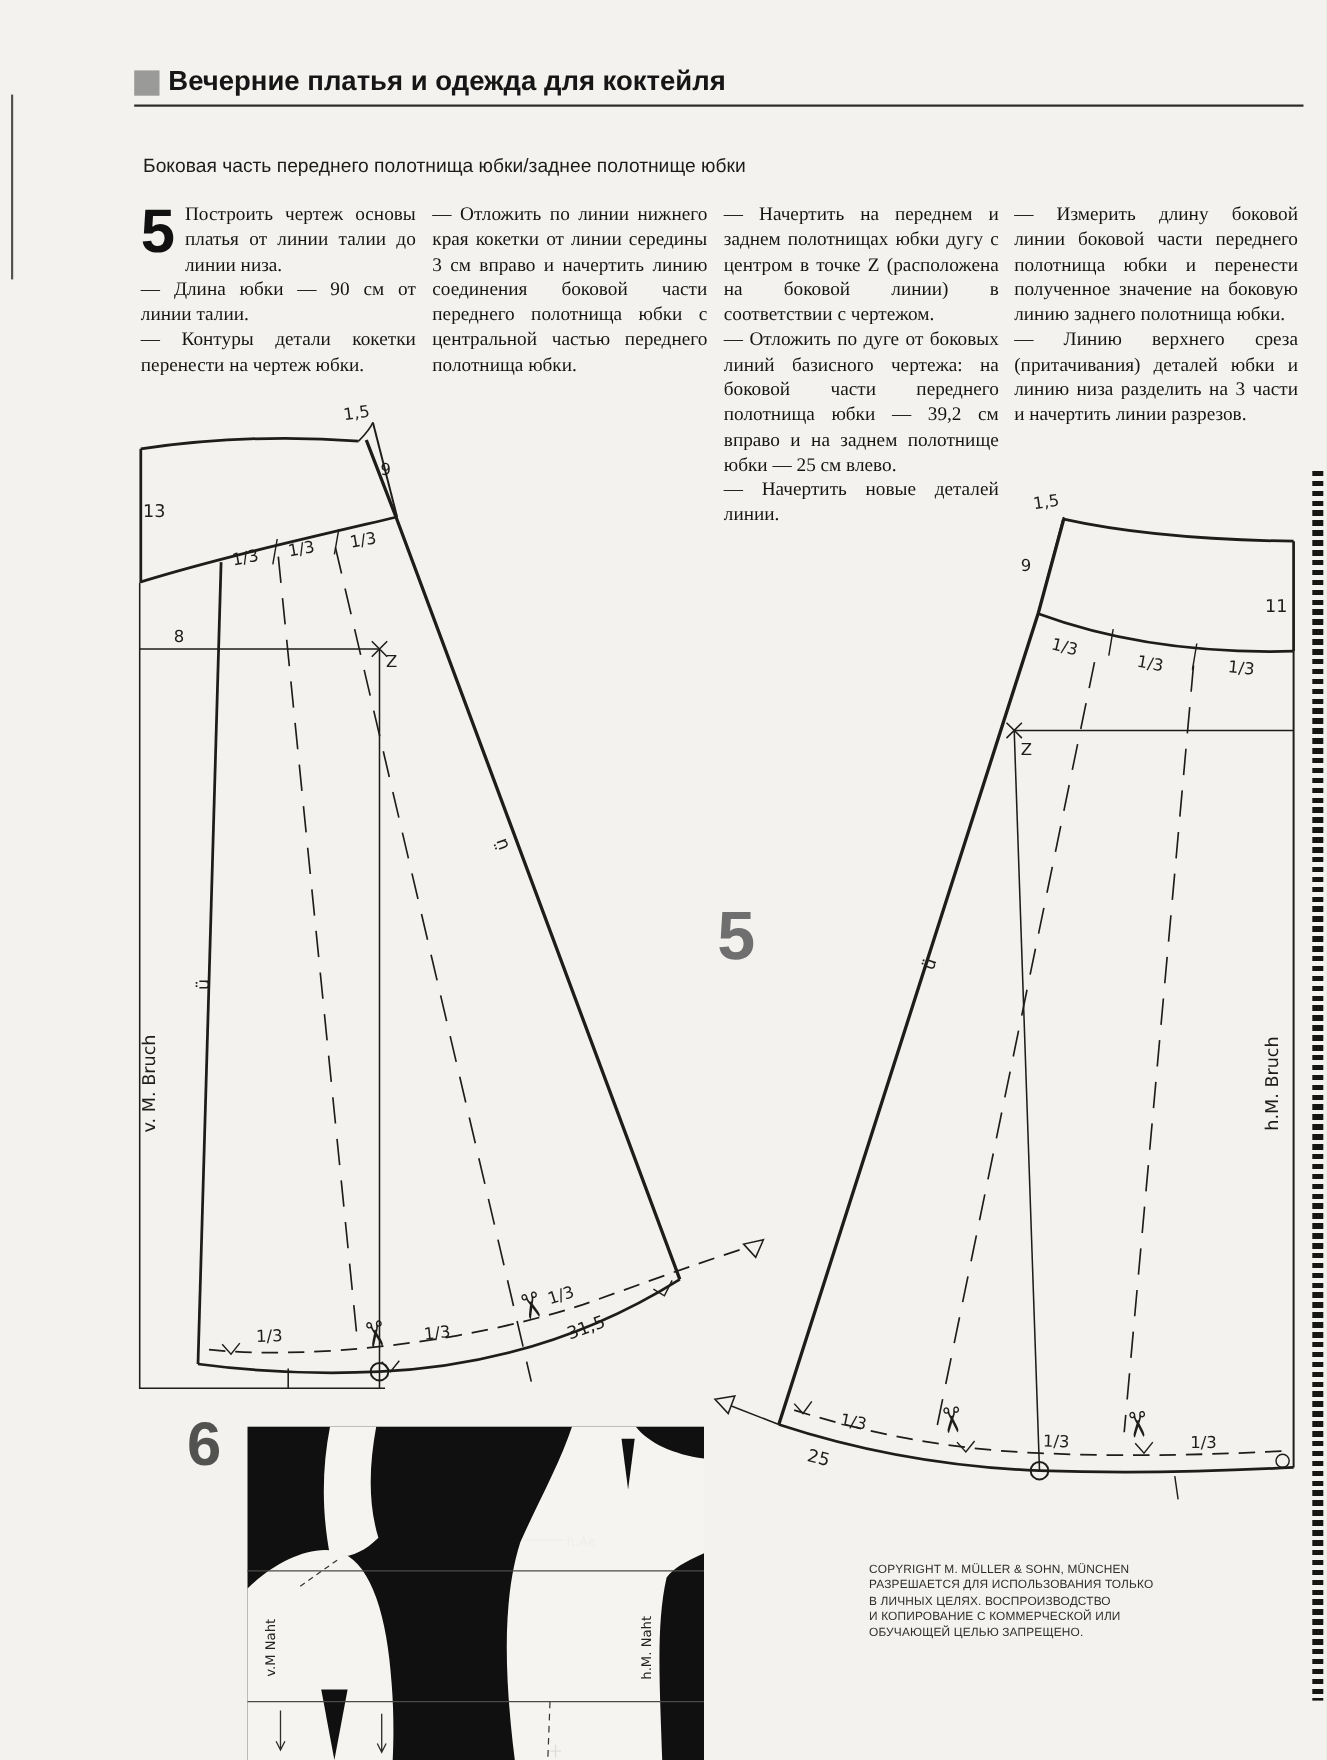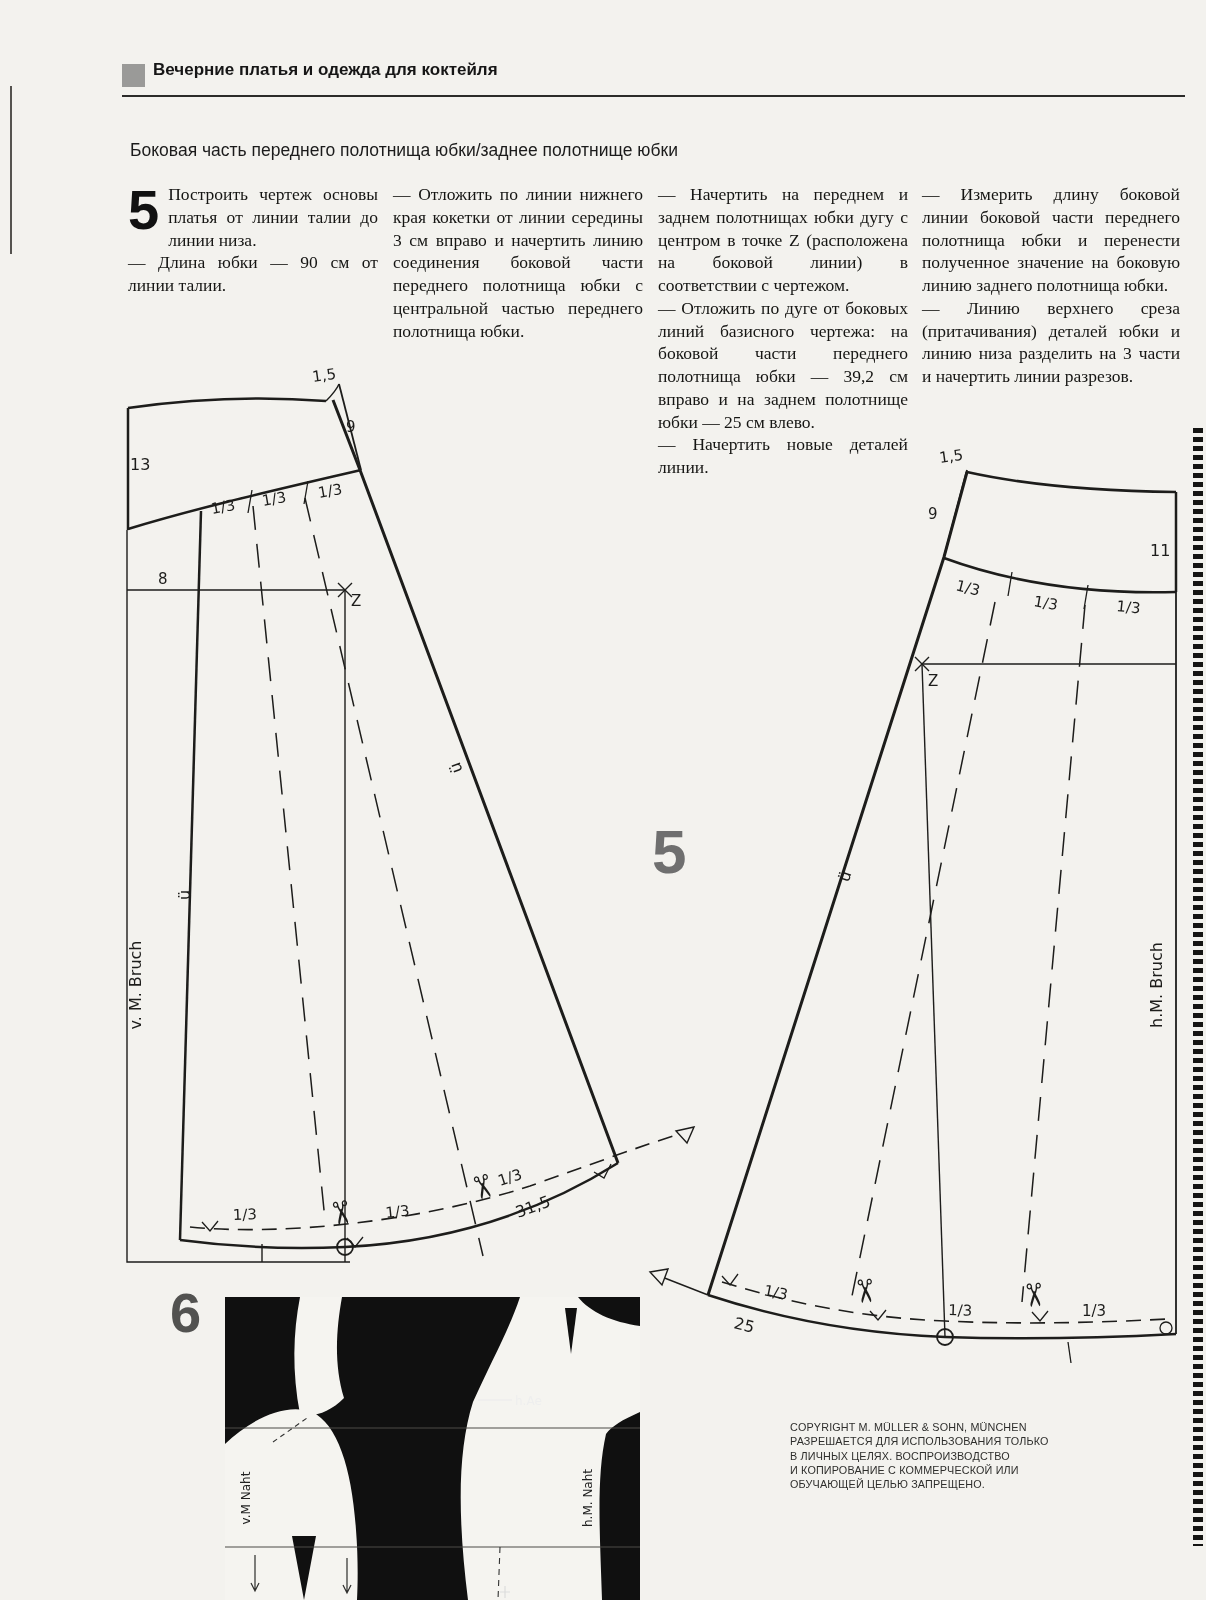--- a/index.html
+++ b/index.html
@@ -10,21 +10,21 @@
   html,body{background:#e8e7e3}
   .page{
     position:relative;width:1206px;height:1600px;margin:0 auto;
     background:var(--paper);overflow:hidden;
     font-family:"Liberation Serif",serif;color:var(--ink);
   }
   
   .hdr-square{position:absolute;left:122px;top:64px;width:23px;height:23px;background:#9a9a98}
   .hdr-title{
     position:absolute;left:153px;top:60px;width:900px;
-    font-family:"Liberation Sans",sans-serif;font-weight:bold;font-size:17px;color:#161616;
+    font-family:"Liberation Sans",sans-serif;font-weight:bold;font-size:25px;color:#161616;
   }
   .hdr-rule{position:absolute;left:122px;top:95px;width:1063px;height:2px;background:#2b2b29}
   .subtitle{
     position:absolute;left:130px;top:140px;width:900px;
     font-family:"Liberation Sans",sans-serif;font-size:17.5px;color:#1b1b1b;
   }
   
   .col{position:absolute;top:183px;width:250px;font-size:17.5px;line-height:1.3;
        text-align:justify;color:#151513}
   .col .para{margin:0}
@@ -73,20 +73,21 @@
   <div class="hdr-square"></div>
   <div class="hdr-title">Вечерние платья и одежда для коктейля</div>
   <div class="hdr-rule"></div>
   <div class="subtitle">Боковая часть переднего полотнища юбки/заднее полотнище юбки</div>
 
   <div class="col" style="left:128px">
     <div class="para">
       <span class="dropcap">5</span><span>Построить чертеж основы платья от линии талии до линии низа.</span>
     </div>
     <div class="para">— Длина юбки — 90 см от линии талии.</div>
+    <div class="para">— Контуры детали кокетки перенести на чертеж юбки.</div>
   </div>
   <div class="col" style="left:393px">
     <div class="para">— Отложить по линии нижнего края кокетки от линии середины 3 см вправо и начертить линию соединения боковой части переднего полотнища юбки с центральной частью переднего полотнища юбки.</div>
   </div>
   <div class="col" style="left:658px">
     <div class="para">— Начертить на переднем и заднем полотнищах юбки дугу с центром в точке Z (расположена на боковой линии) в соответствии с чертежом.</div>
     <div class="para">— Отложить по дуге от боковых линий базисного чертежа: на боковой части переднего полотнища юбки — 39,2 см вправо и на заднем полотнище юбки — 25 см влево.</div>
     <div class="para">— Начертить новые деталей линии.</div>
   </div>
   <div class="col" style="left:922px;width:258px">

